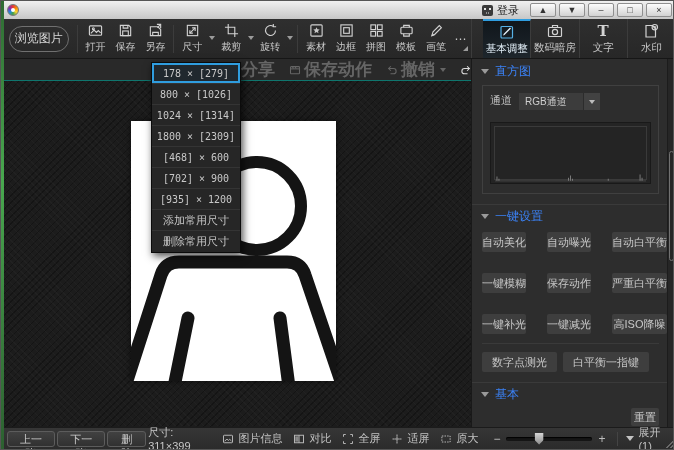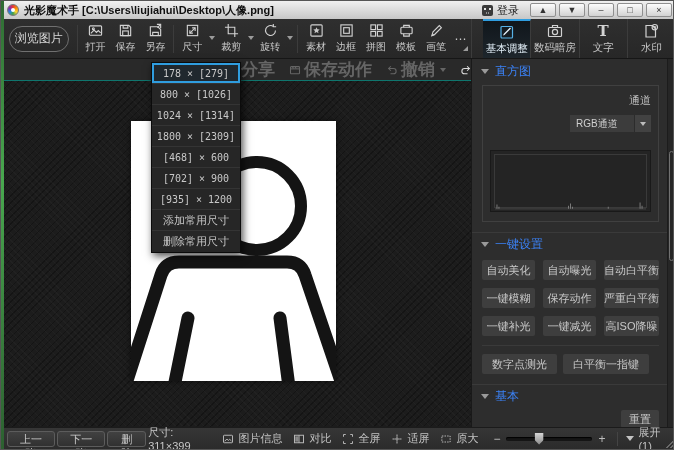--- a/index.html
+++ b/index.html
@@ -73,37 +73,37 @@
   .menu-item:nth-last-child(-n+2){ font-family:"Liberation Sans",sans-serif; font-size:11px; }
   .menu-item.selected { box-shadow:inset 0 0 0 2px #2f9ddf; background:#20282e; }
 
   
   .panel { position:absolute; left:470px; top:58px; width:204px; height:370px; background:#2d2d2d;
     border-left:1px solid #191919; overflow:hidden; }
   .sec-h { height:24px; display:flex; align-items:center; gap:6px; padding-left:9px; color:#3b82f6; font-size:12px; border-top:1px solid #3a3a3a; }
   .sec-h:first-child { border-top:none; }
   .tri { width:0; height:0; border:4px solid transparent; border-top:5px solid #9a9a9a; margin-top:4px; }
   .hist-box { margin:2px 16px 10px 10px; border:1px solid #404040; padding:7px 7px 9px; }
-  .chan-row { display:flex; align-items:flex-end; gap:7px; margin-bottom:18px;flex-direction:column; }
+  .chan-row { display:flex; align-items:flex-start; gap:7px; margin-bottom:12px; }
   .chan-label { color:#bdbdbd; font-size:11px; }
   .chan-select { display:flex; align-items:center; height:17px; cursor:pointer; }
   .chan-value { width:64px; height:17px; background:#3c3c3c; color:#cfcfcf; font-size:10px; line-height:17px; padding-left:6px; }
   .chan-btn { width:17px; height:17px; background:#424242; border-left:1px solid #2c2c2c; display:flex; align-items:center; justify-content:center; }
   .chan-btn::after { content:""; border:3px solid transparent; border-top:4px solid #bdbdbd; margin-top:3px; }
   .hist-area { height:62px; background:#242424; border:1px solid #191919; box-shadow:inset 0 0 0 3px #242424, inset 0 0 0 4px #3a3a3a; position:relative; }
   .hist-area svg { position:absolute; inset:0; width:100%; height:100%; }
 
-  .grid3 { display:grid; grid-template-columns:repeat(3,1fr); gap:8px; margin:4px 16px 9px 10px; }
+  .grid3 { display:grid; grid-template-columns:repeat(3,1fr); gap:21px; margin:4px 16px 9px 10px; }
   .pbtn { height:20px; background:#3e3e3e; border:none; border-radius:2px; color:#c8c8c8; font-size:11px; cursor:pointer; font-family:inherit; white-space:nowrap; }
   .oc-div { height:1px; background:#3a3a3a; margin:2px 16px 8px 10px; }
   .extra-row { display:flex; gap:6px; margin:0 16px 10px 10px; }
   .extra-row .pbtn { padding:0 10px; }
 
   .reset-row { display:flex; justify-content:flex-end; padding:2px 16px 4px 0; }
-  .reset-btn { width:38px; height:18px; background:#3e3e3e; border:none; border-radius:2px; color:#c8c8c8; font-size:11px; cursor:pointer; font-family:inherit; }
+  .reset-btn { width:28px; height:18px; background:#3e3e3e; border:none; border-radius:2px; color:#c8c8c8; font-size:11px; cursor:pointer; font-family:inherit; }
   .slider-row { display:flex; align-items:center; height:20px; padding:0 10px 0 11px; gap:8px; }
   .s-label { width:44px; color:#c6c6c6; font-size:11px; white-space:nowrap; flex:none; }
   .s-track { flex:1; height:4px; background:#141414; border-radius:2px; position:relative; box-shadow:inset 0 1px 1px #000; cursor:pointer; }
   .s-track::before { content:""; position:absolute; left:0; top:0; height:100%; width:50%; background:#4a4a4a; border-radius:2px 0 0 2px; }
   .s-thumb { position:absolute; left:50%; top:50%; transform:translate(-50%,-50%); width:9px; height:12px;
     clip-path:polygon(0 0,100% 0,100% 62%,50% 100%,0 62%); background:linear-gradient(#d6d6d6,#8a8a8a); cursor:pointer; }
   .s-val { width:10px; text-align:right; color:#c0c0c0; font-size:11px; flex:none; }
 
   .scrollbar { position:absolute; right:0; top:0; width:8px; height:370px; background:#262626; border-left:1px solid #1c1c1c; }
   .sb-thumb { position:absolute; left:1px; top:92px; width:5px; height:110px; border:1px solid #717171; border-radius:3px; cursor:pointer; }
@@ -129,21 +129,20 @@
   .gap10{ margin-left:11px; } .gap14{ margin-left:14px; }
 </style>
 </head>
 <body>
 
 <div class="app">
   <div class="desktop-strip"></div>
 
   <div class="titlebar">
     <span class="logo"></span>
-    <span class="wtitle">光影魔术手  [C:\Users\liujiahui\Desktop\人像.png]</span>
     <div class="tb-right">
       <div class="login">
         <span class="avatar"></span>
         <span>登录</span>
       </div>
       <div class="winbtn">▲</div>
       <div class="winbtn">▼</div>
       <div class="winbtn">–</div>
       <div class="winbtn">□</div>
       <div class="winbtn">×</div>

